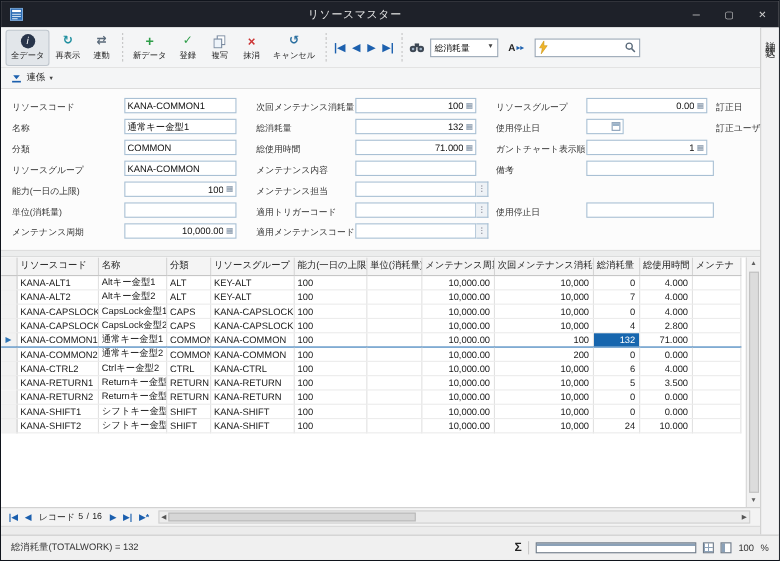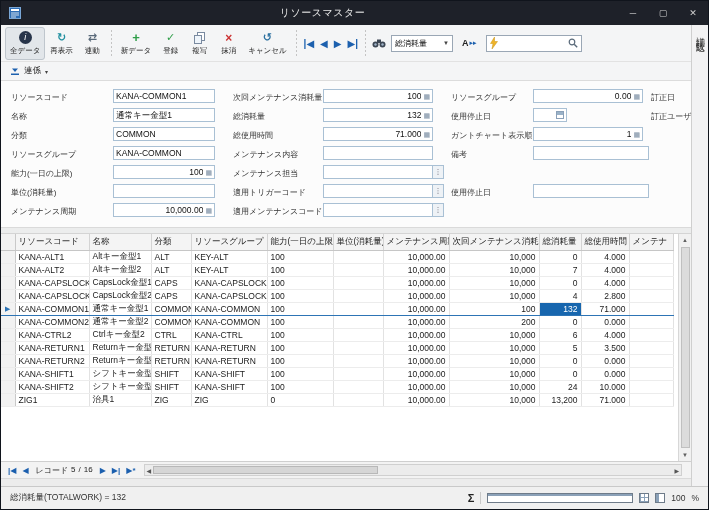--- a/index.html
+++ b/index.html
@@ -502,34 +502,20 @@
                   <td>SHIFT</td>
                   <td>KANA-SHIFT</td>
                   <td>100</td>
                   <td></td>
                   <td class="num">10,000.00</td>
                   <td class="num">10,000</td>
                   <td class="num">24</td>
                   <td class="num">10.000</td>
                   <td></td>
                 </tr>
-                <tr>
-                  <td class="ind"></td>
-                  <td>ZIG1</td>
-                  <td>治具1</td>
-                  <td>ZIG</td>
-                  <td>ZIG</td>
-                  <td>0</td>
-                  <td></td>
-                  <td class="num">10,000.00</td>
-                  <td class="num">10,000</td>
-                  <td class="num">13,200</td>
-                  <td class="num">71.000</td>
-                  <td></td>
-                </tr>
               </tbody>
           </table>
         </div>
         <div class="vscroll">
           <span class="vs-btn">▲</span>
           <span class="vs-thumb"></span>
           <span class="vs-btn">▼</span>
         </div>
       </div>
 

